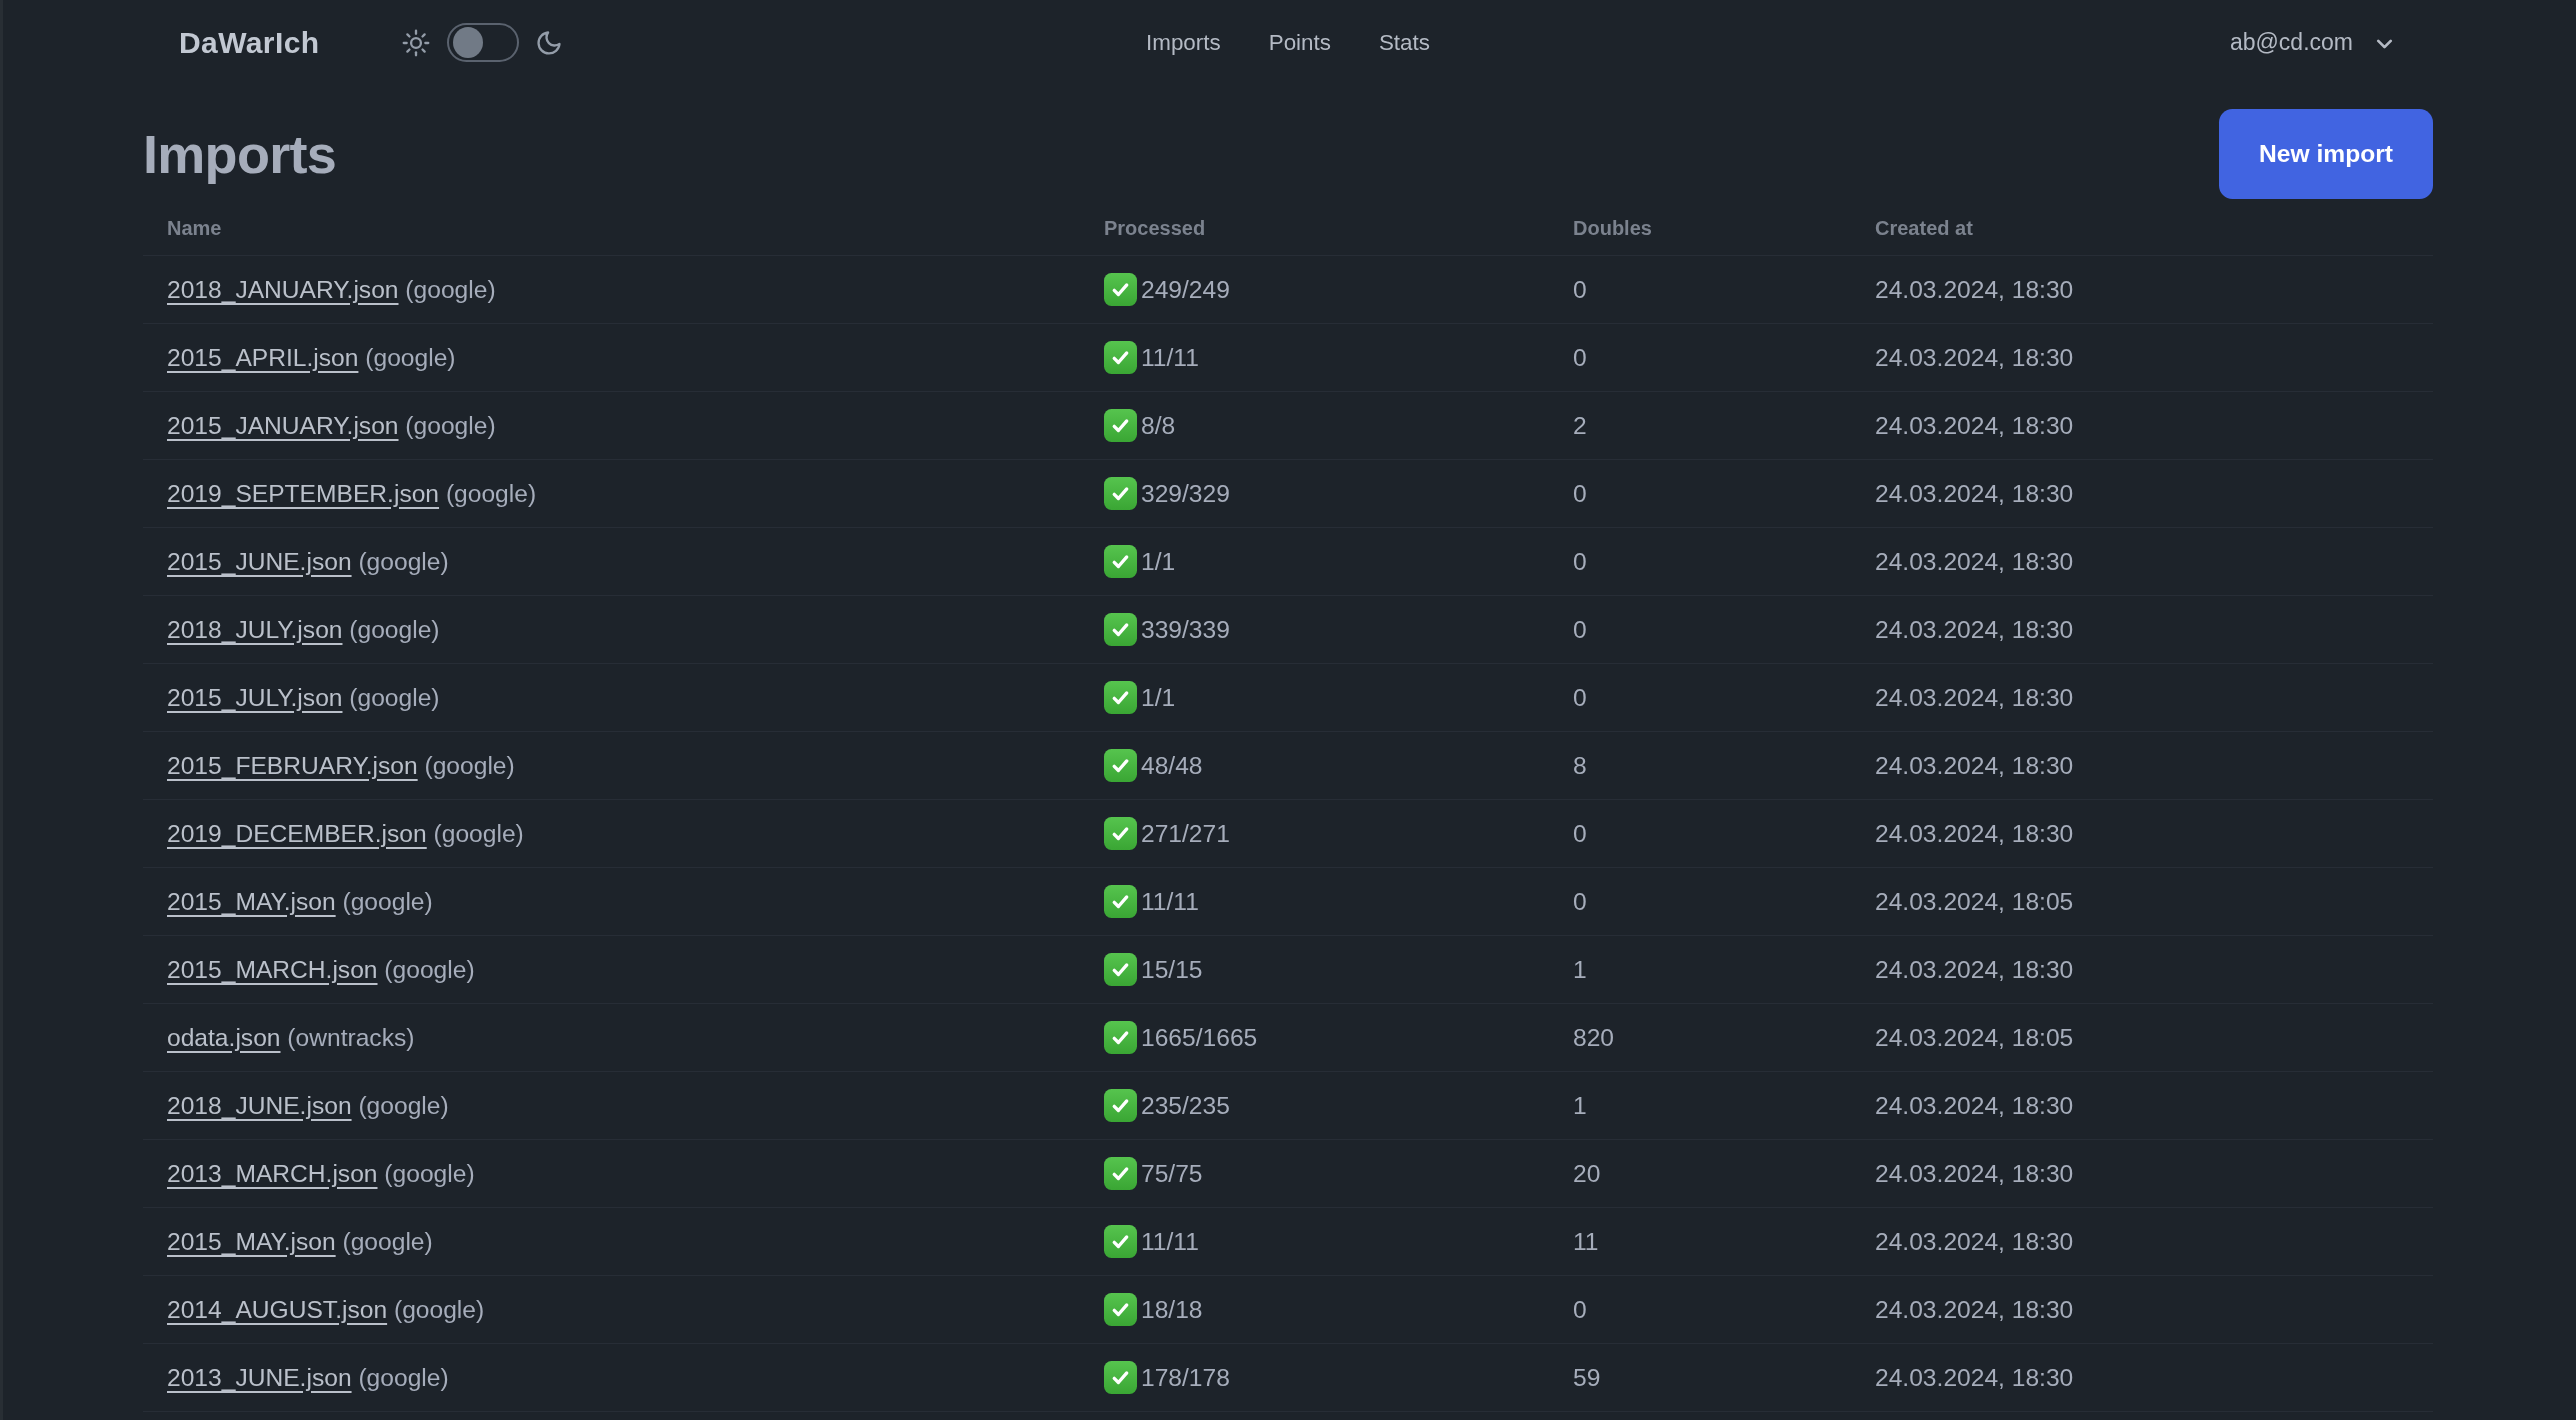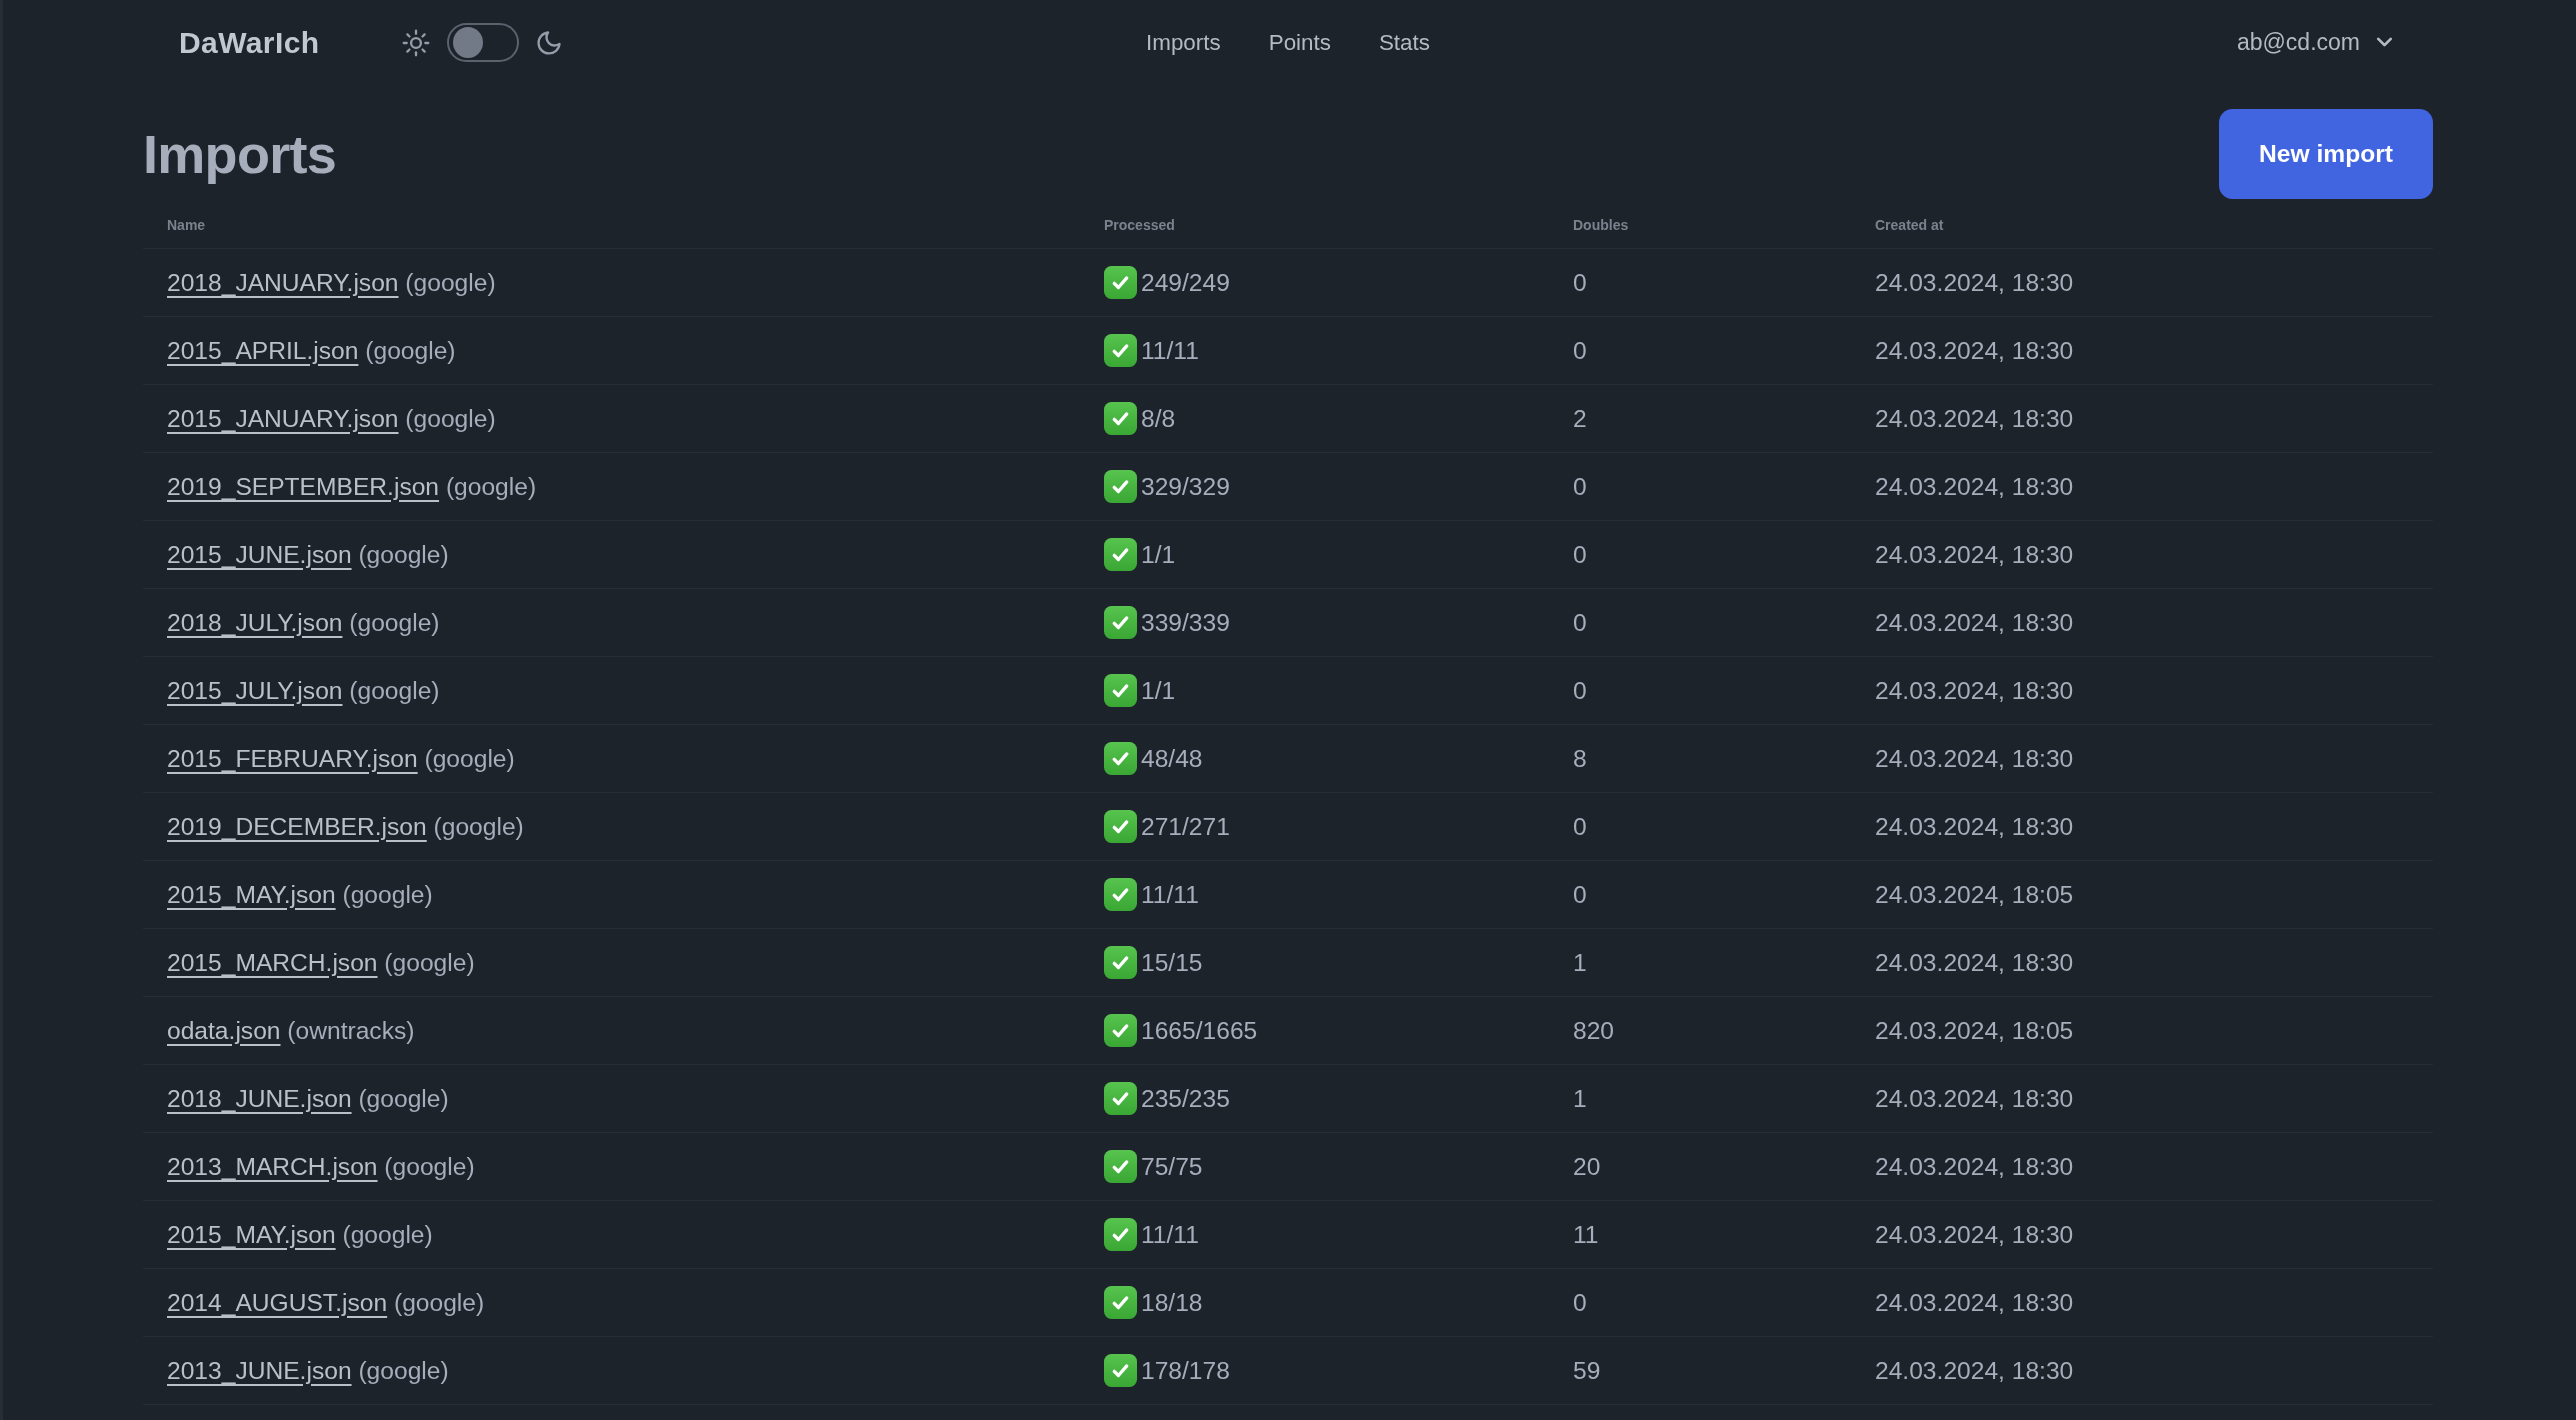--- a/index.html
+++ b/index.html
@@ -38,21 +38,21 @@
   .toggle-pill{
     width:72px;height:39px;border:2.2px solid #5a626e;border-radius:19.4px;
     display:inline-flex;align-items:center;cursor:pointer;background:transparent;
   }
   .toggle-knob{width:30px;height:31px;border-radius:50%;background:#717a86;margin-left:3.7px}
   .navbar-center{
     position:absolute;left:50%;top:0;transform:translateX(-50%);
     height:85px;display:flex;align-items:center;gap:48px;
   }
   .nav-link{font-size:22.4px;color:#b4bac4;text-decoration:none;cursor:pointer}
-  .navbar-right{display:flex;align-items:flex-start;gap:12px;cursor:pointer}
+  .navbar-right{display:flex;align-items:flex-end;gap:19px;cursor:pointer}
   .user-email{font-size:23px;color:#b4bac4}
 
   
   .page-header{
     margin:33px 143px 0;
     height:72px;
     display:flex;align-items:center;justify-content:space-between;
   }
   .page-title{font-size:54px;font-weight:700;color:var(--text);letter-spacing:-0.7px}
   .btn-primary{
@@ -66,21 +66,21 @@
 
   
   table{
     margin:6px 143px 0;
     width:2290px;
     border-collapse:collapse;
     table-layout:fixed;
   }
   th{
     text-align:left;
-    font-size:14px;font-weight:700;color:var(--muted);
+    font-size:20px;font-weight:700;color:var(--muted);
     padding:21px 24px 15px;
   }
   tbody tr{border-top:1.5px solid var(--divider);height:67px}
   td{
     font-size:24.6px;color:var(--text);
     padding:0 24px;vertical-align:middle;white-space:nowrap;
   }
   .file-link{color:var(--link);text-decoration:underline;text-underline-offset:4.5px;cursor:pointer}
   .source{color:var(--text)}
   .processed-cell{display:flex;align-items:center;height:67px;gap:4px}

